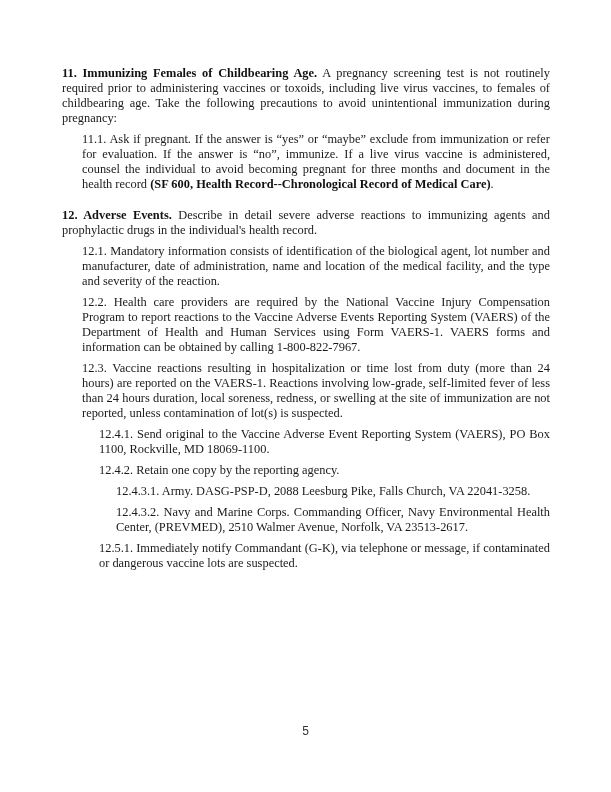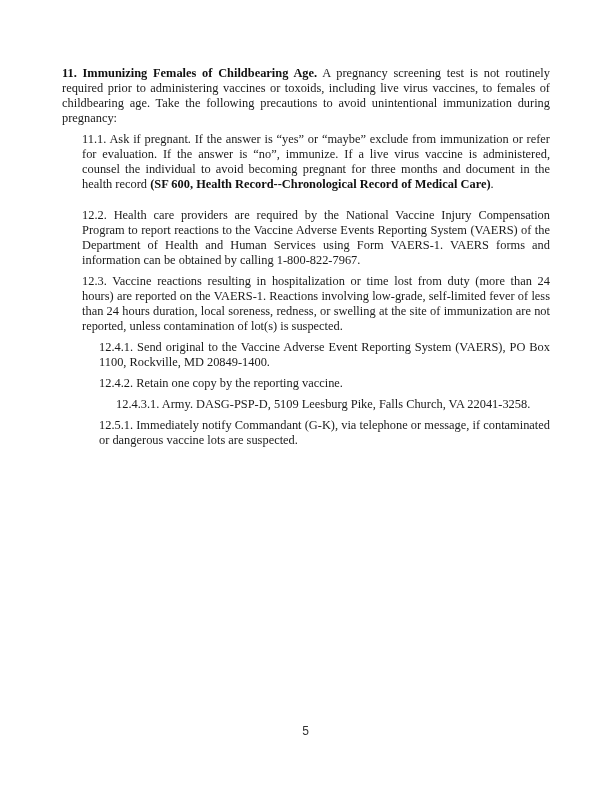--- a/index.html
+++ b/index.html
@@ -20,21 +20,24 @@
     font-family: "Liberation Sans", sans-serif; font-size: 12px; color: #333;
   }
 </style>
 </head>
 <body>
 
 <div class="page">
   <p><b>11.  Immunizing Females of Childbearing Age.</b><span> A pregnancy screening test is not routinely required prior to administering vaccines or toxoids, including live virus vaccines,  to females of childbearing age. Take the following precautions to avoid unintentional immunization during pregnancy:</span></p>
   <p class="l1"><span>11.1.  Ask if pregnant.  If the answer is “yes” or “maybe” exclude from immunization or refer for evaluation.  If the answer is “no”, immunize. If a live virus vaccine is administered, counsel the individual to avoid becoming pregnant for three months and document in the health record </span><b>(SF 600, Health Record--Chronological Record of Medical Care)</b><span>.</span></p>
   <div class="gap"></div>
+  <p><b>12.  Adverse Events.</b><span> Describe in detail severe adverse reactions to immunizing agents and prophylactic drugs in the individual's health record.</span></p>
+  <p class="l1">12.1.  Mandatory information consists of identification of the biological agent, lot number and manufacturer, date of administration, name and location of the medical facility, and the type and severity of the reaction.</p>
   <p class="l1">12.2.  Health care providers are required by the National Vaccine Injury Compensation Program  to report reactions to the Vaccine Adverse Events Reporting System (VAERS) of the Department of Health and Human Services using Form VAERS-1.  VAERS forms and information can be obtained by calling 1-800-822-7967.</p>
   <p class="l1">12.3.  Vaccine reactions resulting in hospitalization or time lost from duty (more than 24 hours) are reported on the VAERS-1.  Reactions involving low-grade, self-limited fever of less than 24 hours duration, local soreness, redness, or swelling at the site of immunization are not  reported, unless contamination of lot(s) is suspected.</p>
-  <p class="l2">12.4.1.  Send original to the Vaccine Adverse Event Reporting System (VAERS), PO Box 1100, Rockville, MD 20849-1400.</p>
-  <p class="l2">12.4.2.  Retain one copy by the reporting vaccine.</p>
-  <p class="l3">12.4.3.1.  Army.  DASG-PSP-D, 5109 Leesburg Pike, Falls Church, VA  22041-3258.</p>
+  <p class="l2">12.4.1.  Send original to the Vaccine Adverse Event Reporting System (VAERS), PO Box 1100, Rockville, MD 18069-1100.</p>
+  <p class="l2">12.4.2.  Retain one copy by the reporting agency.</p>
+  <p class="l3">12.4.3.1.  Army.  DASG-PSP-D, 2088 Leesburg Pike, Falls Church, VA  22041-3258.</p>
+  <p class="l3">12.4.3.2.  Navy and Marine Corps.  Commanding Officer, Navy Environmental Health Center, (PREVMED), 2510 Walmer Avenue, Norfolk, VA 23513-2617.</p>
   <p class="l2">12.5.1.  Immediately notify Commandant (G-K), via telephone or message, if contaminated or dangerous vaccine lots are suspected.</p>
 </div>
 
 <div class="pagenum">5</div>
 
 </body></html>

